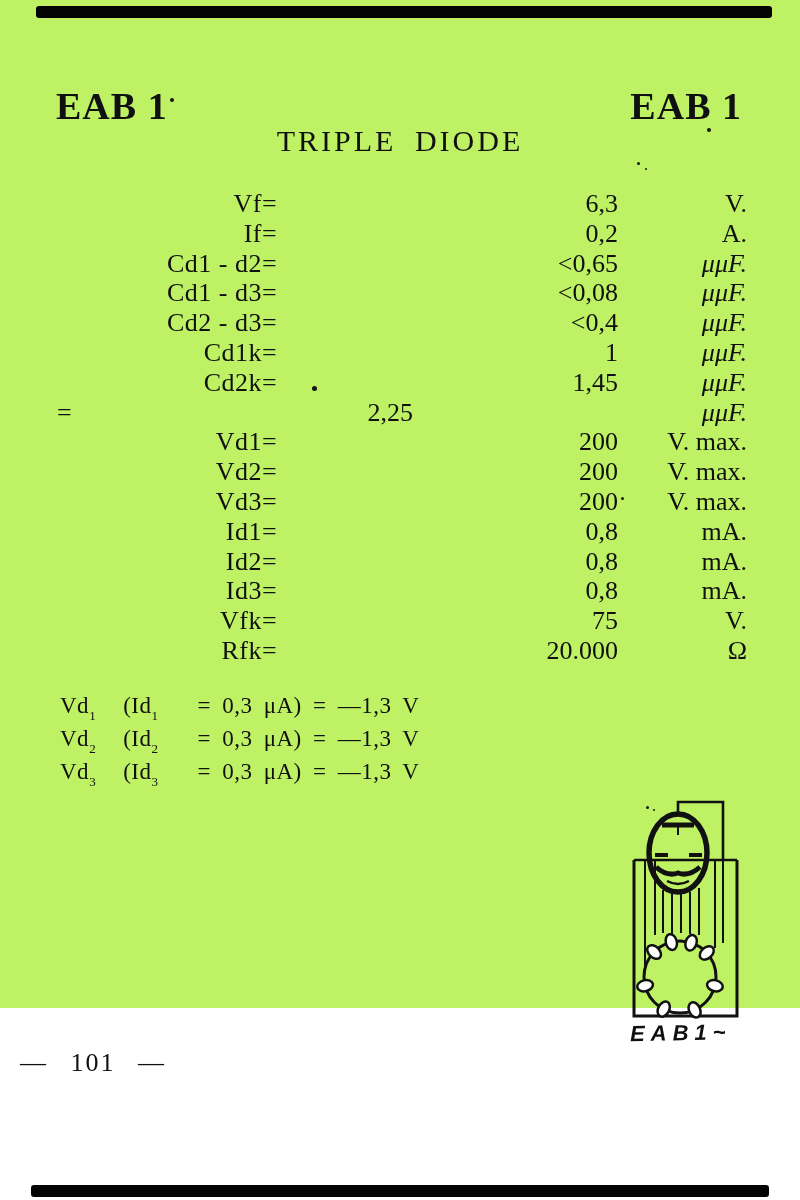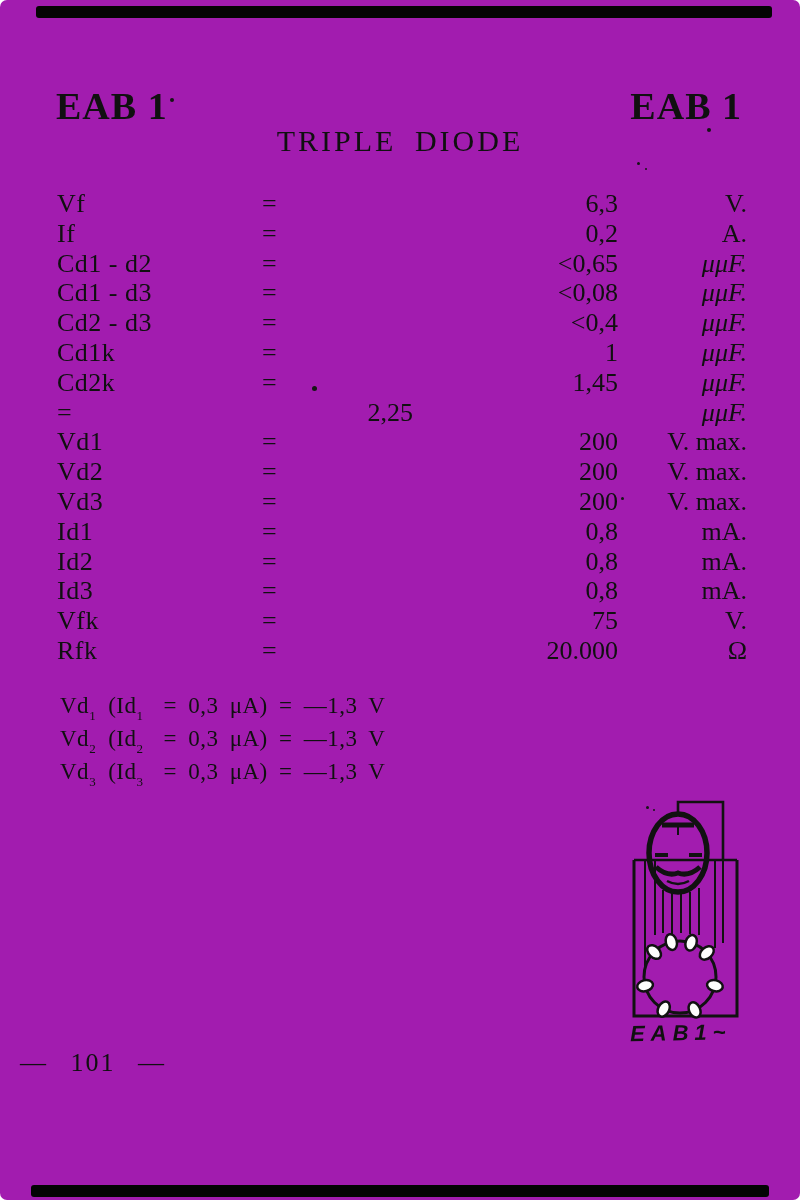--- a/index.html
+++ b/index.html
@@ -1,46 +1,46 @@
 <!DOCTYPE html>
 <html><head>
 <meta charset="utf-8">
 <style>
   html,body{margin:0;padding:0;}
   body{width:800px;height:1200px;background:#ffffff;overflow:hidden;}
-  .page{position:relative;width:800px;height:1200px;background:#a21caf;
-        font-family:"Liberation Serif","DejaVu Serif",serif;color:#101010;border-radius:7px;}
+  .page{position:relative;width:800px;height:1008px;background:#bef264;
+        font-family:"Liberation Serif","DejaVu Serif",serif;color:#101010;}
 
   
   .scan-bar{position:absolute;background:#040404;border-radius:3px;}
   .bar-top{left:36px;top:6px;width:736px;height:12px;}
   .bar-bottom{left:31px;top:1185px;width:738px;height:12px;}
 
   
   .hdr{position:absolute;top:84px;font-size:38px;font-weight:bold;letter-spacing:1px;}
   .hdr-left{left:56px;}
   .hdr-right{right:58px;}
   .title{position:absolute;top:124px;left:0;width:800px;text-align:center;
          font-size:30px;letter-spacing:3px;word-spacing:8px;}
 
   
   .spec-table{position:absolute;left:57px;top:189px;width:690px;}
   .spec-row{display:flex;height:29.8px;line-height:29.8px;font-size:26px;}
-  .cell-param{width:205px;letter-spacing:0.5px;white-space:nowrap;}
+  .cell-param{width:205px;letter-spacing:0.5px;white-space:nowrap;text-align:right;}
   .cell-eq{width:226px;}
   .cell-value{width:130px;white-space:nowrap;text-align:right;}
   .cell-unit{flex:1;text-align:right;white-space:nowrap;}
   .cell-unit.greek{font-style:italic;}
 
   
   .conditions{position:absolute;left:60px;top:691px;font-size:23px;line-height:30px;}
   .cond-line{white-space:nowrap;letter-spacing:0.5px;}
   .cond-sub{font-size:13px;position:relative;top:7px;margin-right:12px;}
-  .cond-mid{margin-left:0;}
-  .cond-rest{margin-left:8px;word-spacing:5px;}
+  .cond-mid{margin-left:15px;}
+  .cond-rest{margin-left:27px;word-spacing:5px;}
 
   
   .page-number{position:absolute;top:1048px;left:0;width:800px;text-align:left;
                text-indent:20px;font-size:26px;letter-spacing:2px;word-spacing:14px;}
 
   
   .diagram{position:absolute;left:610px;top:793px;width:150px;height:235px;}
   .diagram svg{display:block;}
   .diagram-caption{position:absolute;left:630px;top:1020px;width:130px;
                    font-family:"Liberation Sans","DejaVu Sans",sans-serif;

